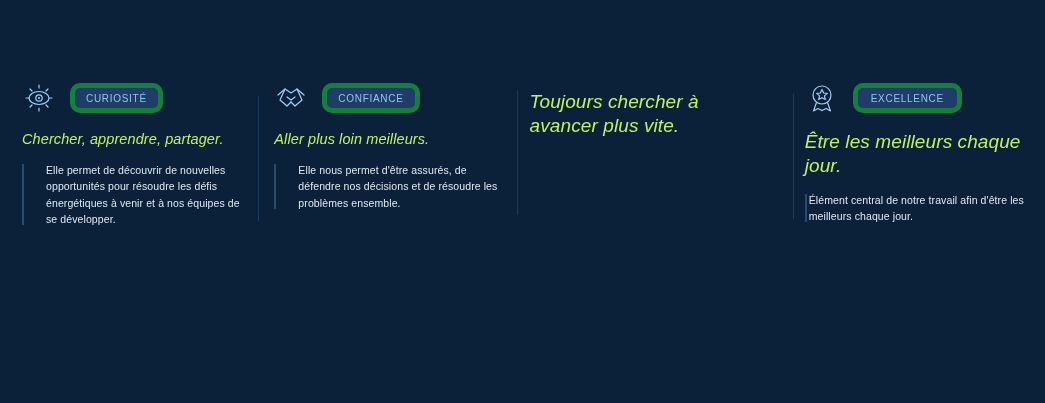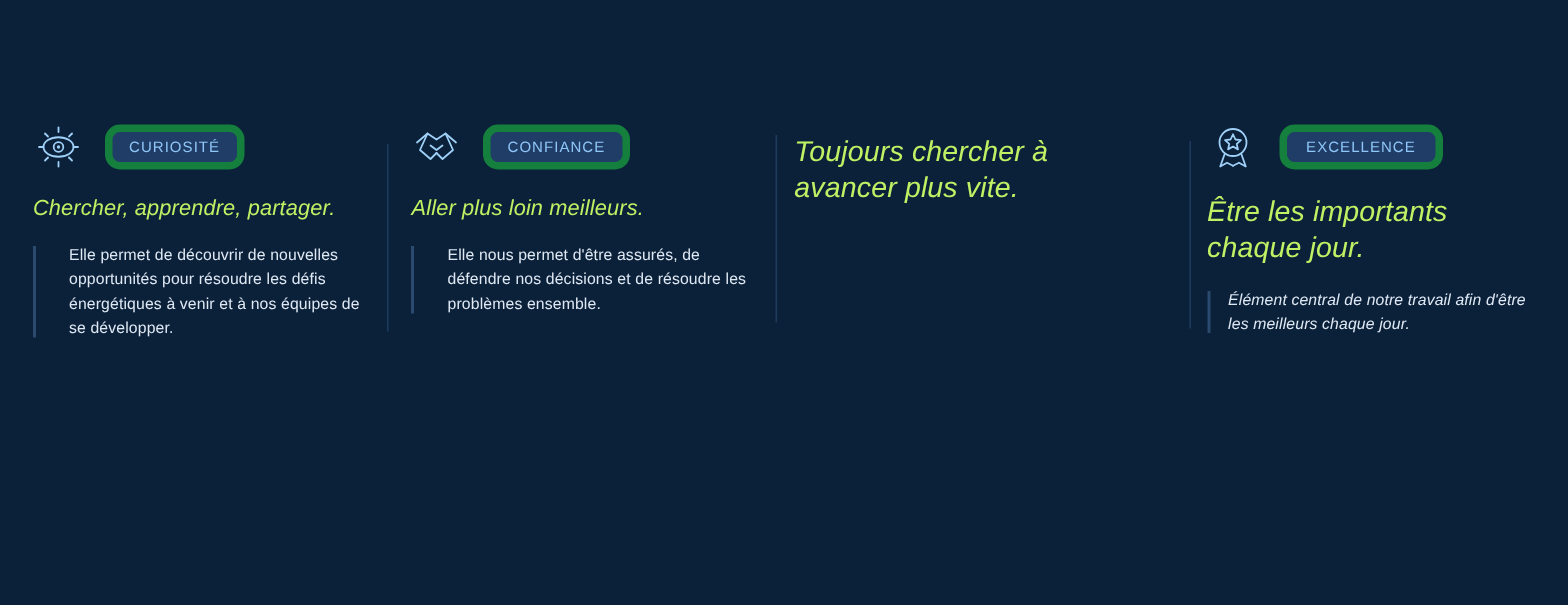--- a/index.html
+++ b/index.html
@@ -106,21 +106,21 @@
     background: #24slategray;
     background: #2a4a70;
   }
   .body-text {
     margin: 0;
     font-size: 10.5px;
     line-height: 1.55;
     color: #dfe9f4;
     letter-spacing: 0.1px;
   }
-  .card-3 .body-wrap, .card-4 .body-wrap { padding-left: 14px; font-style: italic; }
+  .card-3 .body-wrap, .card-4 .body-wrap { padding-left: 4px; }
 </style>
 </head>
 <body>
 
 <div class="canvas">
   <div class="values-row">
 
     <div class="value-card card-1">
       <div class="card-head">
         <span class="icon-wrap">
@@ -178,21 +178,21 @@
         <span class="icon-wrap">
           <svg width="34" height="34" viewBox="0 0 34 34" fill="none" stroke="#9fd0f8" stroke-width="1.2" stroke-linecap="round" stroke-linejoin="round">
             <circle cx="17" cy="14" r="9"></circle>
             <path d="M17 8.5 L18.6 12 L22.3 12.4 L19.5 14.9 L20.3 18.6 L17 16.7 L13.7 18.6 L14.5 14.9 L11.7 12.4 L15.4 12 Z"></path>
             <path d="M11.5 21.5 L8.5 30 L13 27.5 L17 29.5"></path>
             <path d="M22.5 21.5 L25.5 30 L21 27.5 L17 29.5"></path>
           </svg>
         </span>
         <span class="pill wide">EXCELLENCE</span>
       </div>
-      <p class="lead">Être les importants chaque jour.</p>
+      <p class="lead">Être les meilleurs chaque jour.</p>
       <div class="body-wrap">
         <span class="body-bar"></span>
         <p class="body-text">Élément central de notre travail afin d'être les meilleurs chaque jour.</p>
       </div>
     </div>
 
   </div>
 </div>
 
 </body></html>

